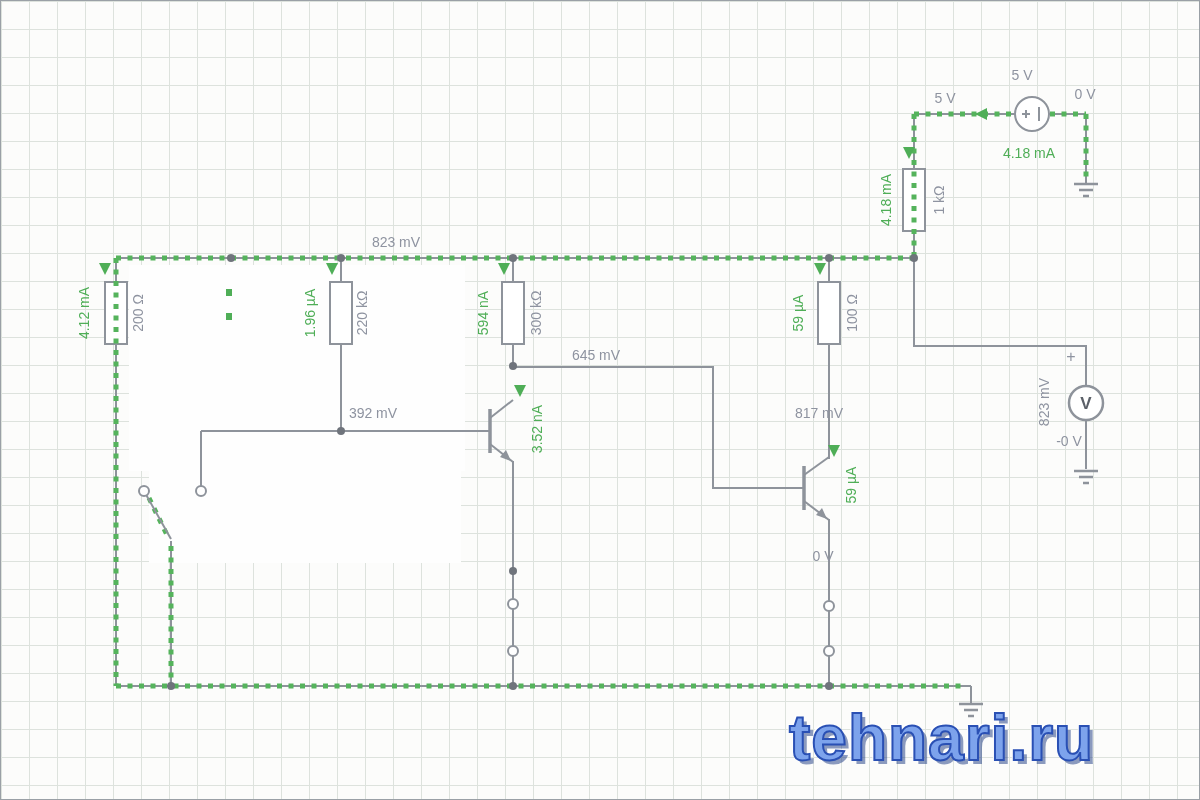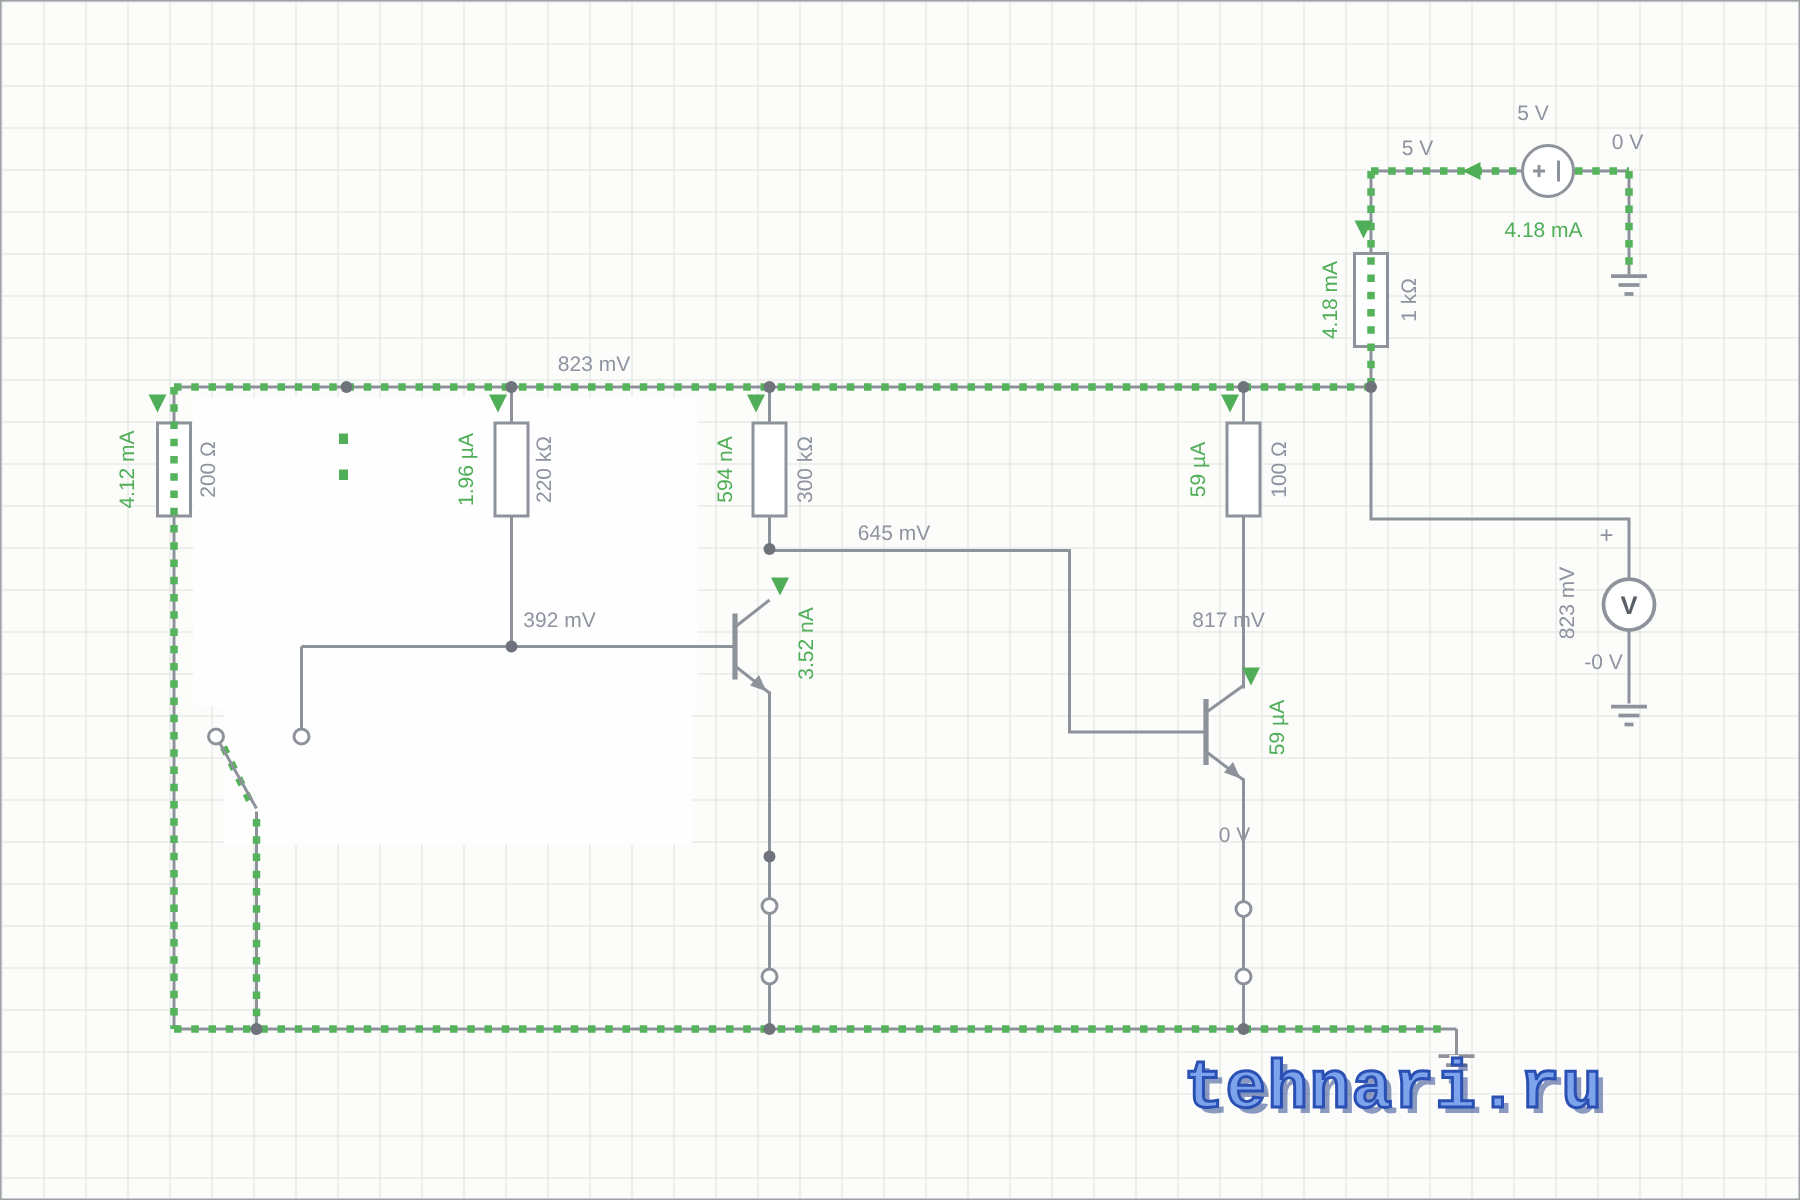--- a/index.html
+++ b/index.html
@@ -27,22 +27,22 @@
   .rbox{fill:#ffffff;stroke:#8e939b;stroke-width:2;}
   .dot{fill:#6f747c;stroke:none;}
   .term{fill:#ffffff;stroke:#8e939b;stroke-width:2;}
   .gnd{stroke:#8e939b;stroke-width:2.5;fill:none;}
   .arrow{fill:#4fae57;stroke:none;}
   .tarrow{fill:#8e939b;stroke:none;}
   .patch{position:absolute;background:#fefefe;}
   .vm-letter{fill:#5b6068;font-weight:bold;font-size:17px;}
   .watermark{
     position:absolute;left:788px;top:700px;
-    font-weight:bold;font-size:45px;
-    font-family:Liberation Mono, monospace;
+    font-weight:bold;font-size:64px;
+    font-family:Liberation Sans, sans-serif;
     color:#7da3ec;
     -webkit-text-stroke:2px #2a50b4;
     text-shadow:4px 4px 0 rgba(25,55,130,.5),-2px -2px 0 rgba(255,255,255,.9);
     letter-spacing:1px;
   }
 </style>
 </head>
 <body>
 
 <div class="canvas">

